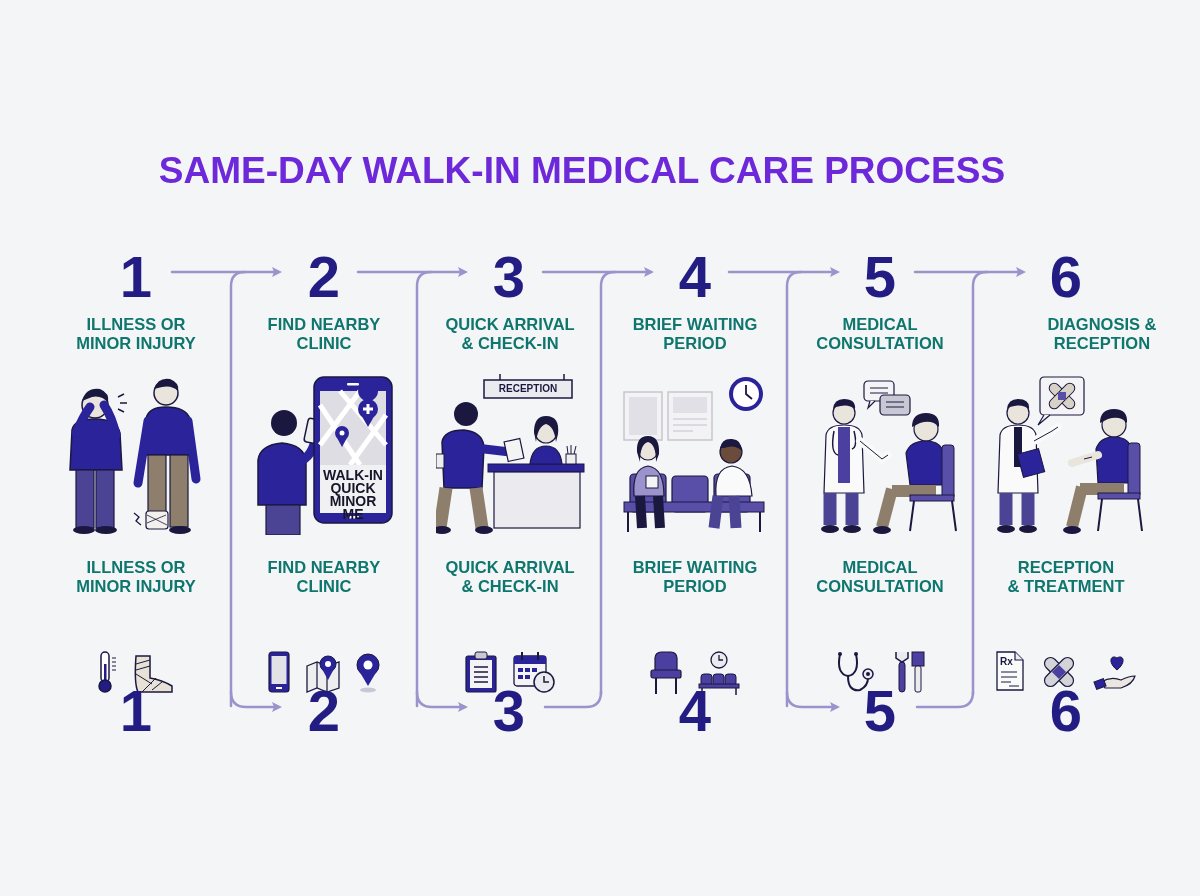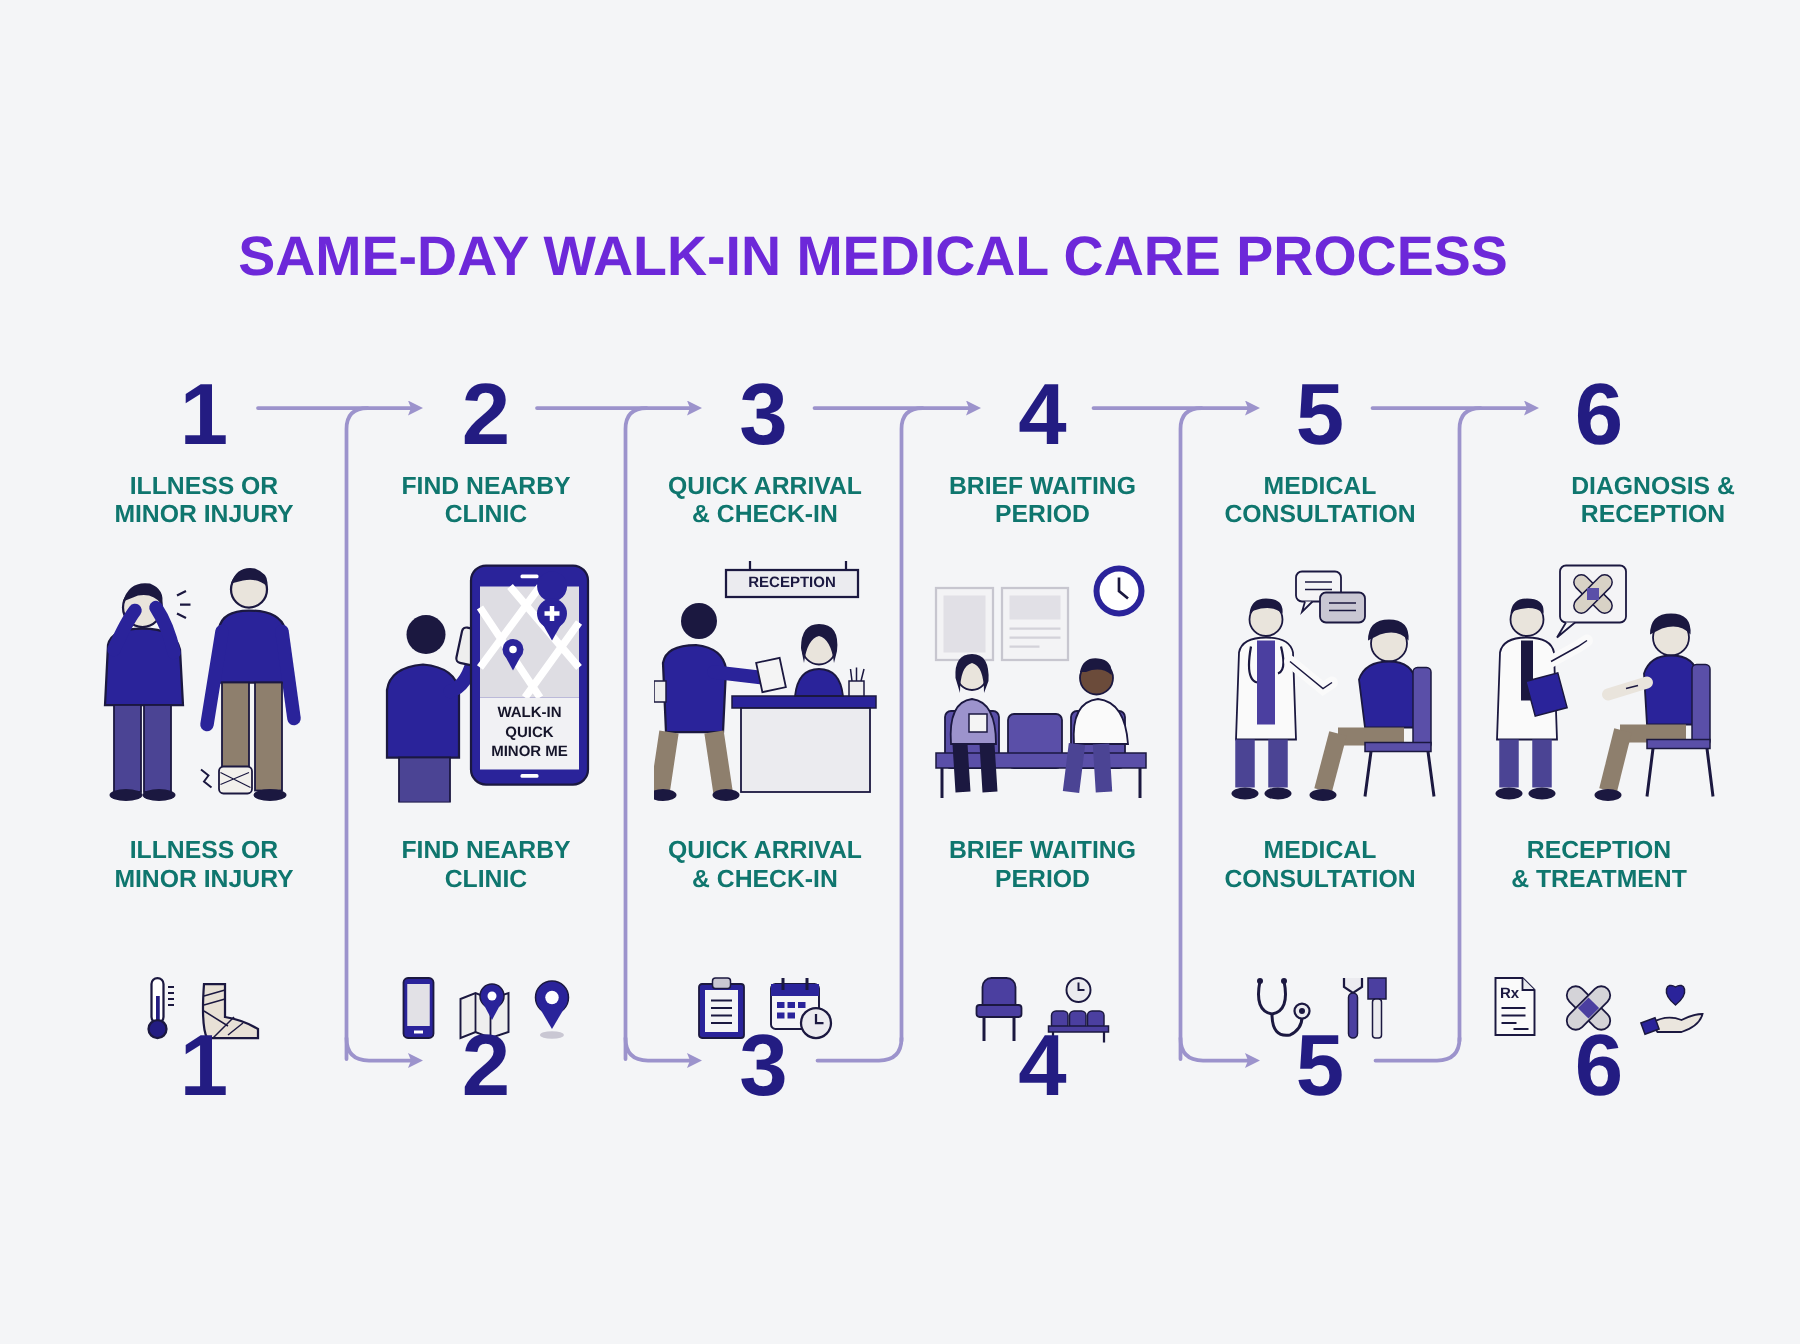--- a/index.html
+++ b/index.html
@@ -133,21 +133,21 @@
     <circle cx="118" cy="34" r="10" fill="#2a239a"></circle>
     <path d="M110,38 L118,52 L126,38 Z" fill="#2a239a"></path>
     <path d="M118,29 v10 M113,34 h10" stroke="#fff" stroke-width="3"></path>
     <circle cx="92" cy="58" r="7" fill="#2a239a"></circle>
     <path d="M86,61 L92,72 L98,61 Z" fill="#2a239a"></path>
     <circle cx="92" cy="58" r="2.5" fill="#fff"></circle>
     <rect x="70" y="90" width="66" height="48" fill="#f1f1f4"></rect>
     <rect x="97" y="8" width="12" height="2.5" rx="1" fill="#fff"></rect>
     <rect x="97" y="141" width="12" height="2.5" rx="1" fill="#fff"></rect>
   </svg>
-  <div style="position:absolute; left:70px; top:94px; width:66px; text-align:center; font-weight:700; font-size:10px; line-height:13px; color:#16152a;">
+  <div style="position:absolute; left:70px; top:94px; width:66px; text-align:center; font-weight:700; font-size:14px; line-height:13px; color:#16152a;">
     <div>WALK-IN</div>
     <div>QUICK</div>
     <div>MINOR ME</div>
   </div>
 </div>
 <div class="step-label" style="left:234px; top:558px;">
   <div>FIND NEARBY</div>
   <div>CLINIC</div>
 </div>
 <div class="icon-row" style="left:234px; top:614px;">

